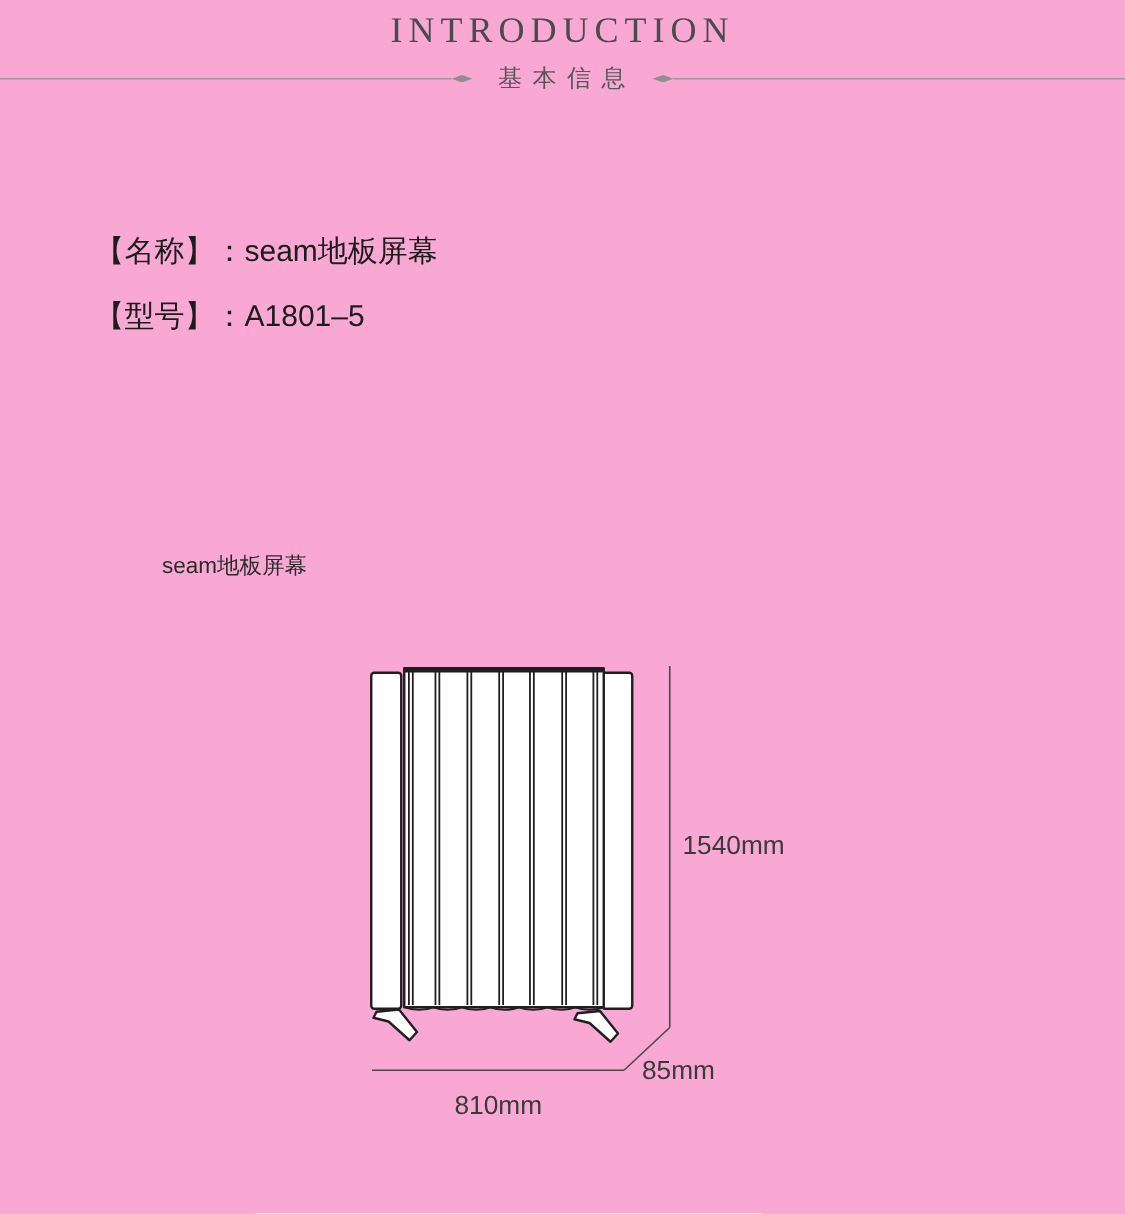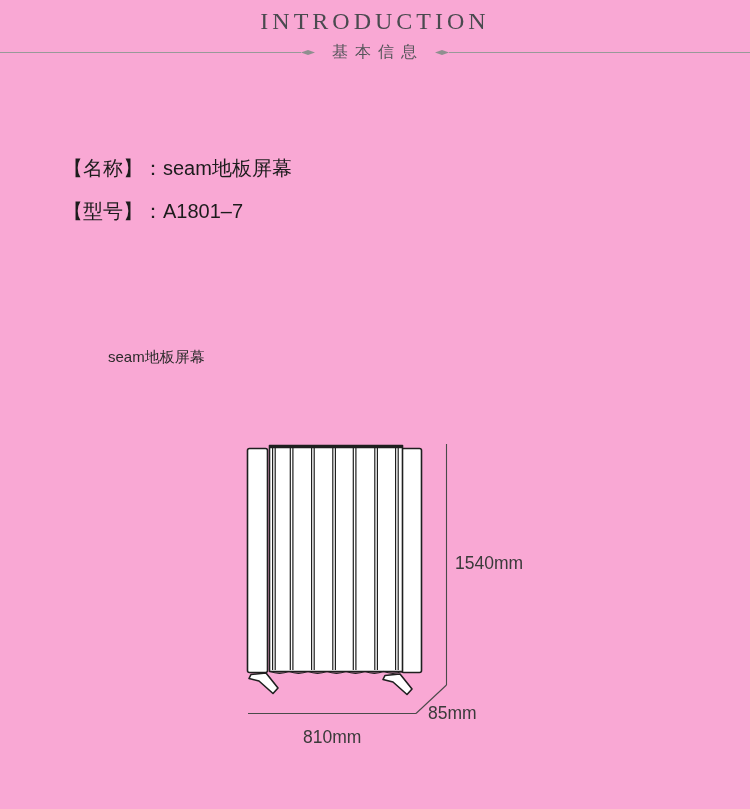--- a/index.html
+++ b/index.html
@@ -24,21 +24,21 @@
   .diamond.right-tip{margin-right:-1px;}
   .subtitle-text{
     flex:0 0 auto;padding:0 12px 0 18px;font-size:16px;letter-spacing:7px;
     color:#55555a;white-space:nowrap;
   }
   
   .info-list{position:absolute;left:63px;top:114px;margin-top:40px;}
   .info-row{font-size:20px;line-height:28px;color:#1c1c1c;margin-bottom:15px;white-space:nowrap;}
   .info-row:nth-child(3){margin-bottom:19px;}
   
-  .diagram-caption{position:absolute;left:108px;top:348px;font-size:15px;color:#2b2b2b;}
+  .diagram-caption{position:absolute;left:108px;top:368px;font-size:15px;color:#2b2b2b;}
   
   .diagram{position:absolute;left:230px;top:430px;width:310px;height:330px;}
   .dim-label{font-size:17.5px;fill:#3a3a3a;font-family:"Liberation Sans","DejaVu Sans",sans-serif;}
 </style>
 </head>
 <body>
 
 <div id="page">
 
   <h1 class="title">INTRODUCTION</h1>
@@ -46,21 +46,21 @@
   <div class="subtitle-row">
     <span class="sub-line"></span>
     <span class="diamond right-tip"></span>
     <span class="subtitle-text">基本信息</span>
     <span class="diamond left-tip"></span>
     <span class="sub-line"></span>
   </div>
 
   <div class="info-list">
     <div class="info-row">【名称】：seam地板屏幕</div>
-    <div class="info-row">【型号】：A1801–7</div>
+    <div class="info-row">【型号】：A1801–5</div>
   </div>
 
   <div class="diagram-caption">seam地板屏幕</div>
 
   <svg class="diagram" viewBox="230 430 310 330" xmlns="http://www.w3.org/2000/svg">
 
     <g fill="#ffffff" stroke="#1f1f1f" stroke-width="1.6" stroke-linejoin="round">
 
       <rect x="247.5" y="448.5" width="20" height="224" rx="2"></rect>
       <rect x="401.5" y="448.5" width="20" height="224" rx="2"></rect>

